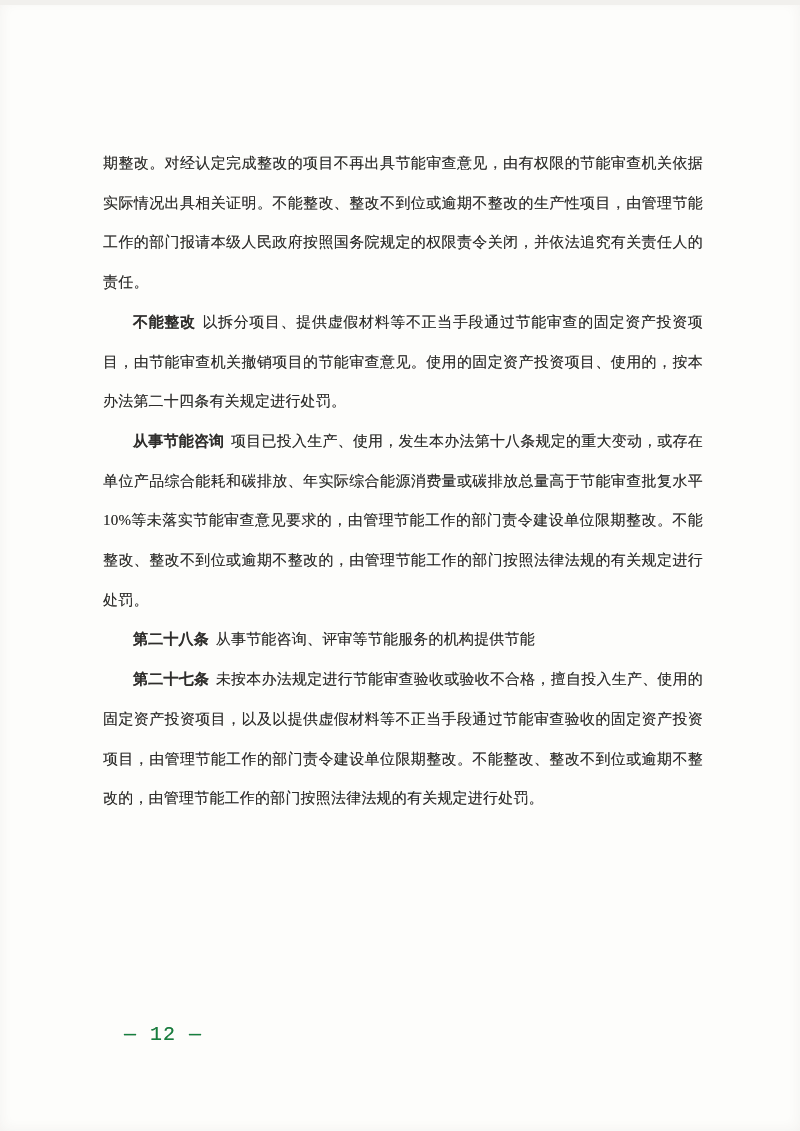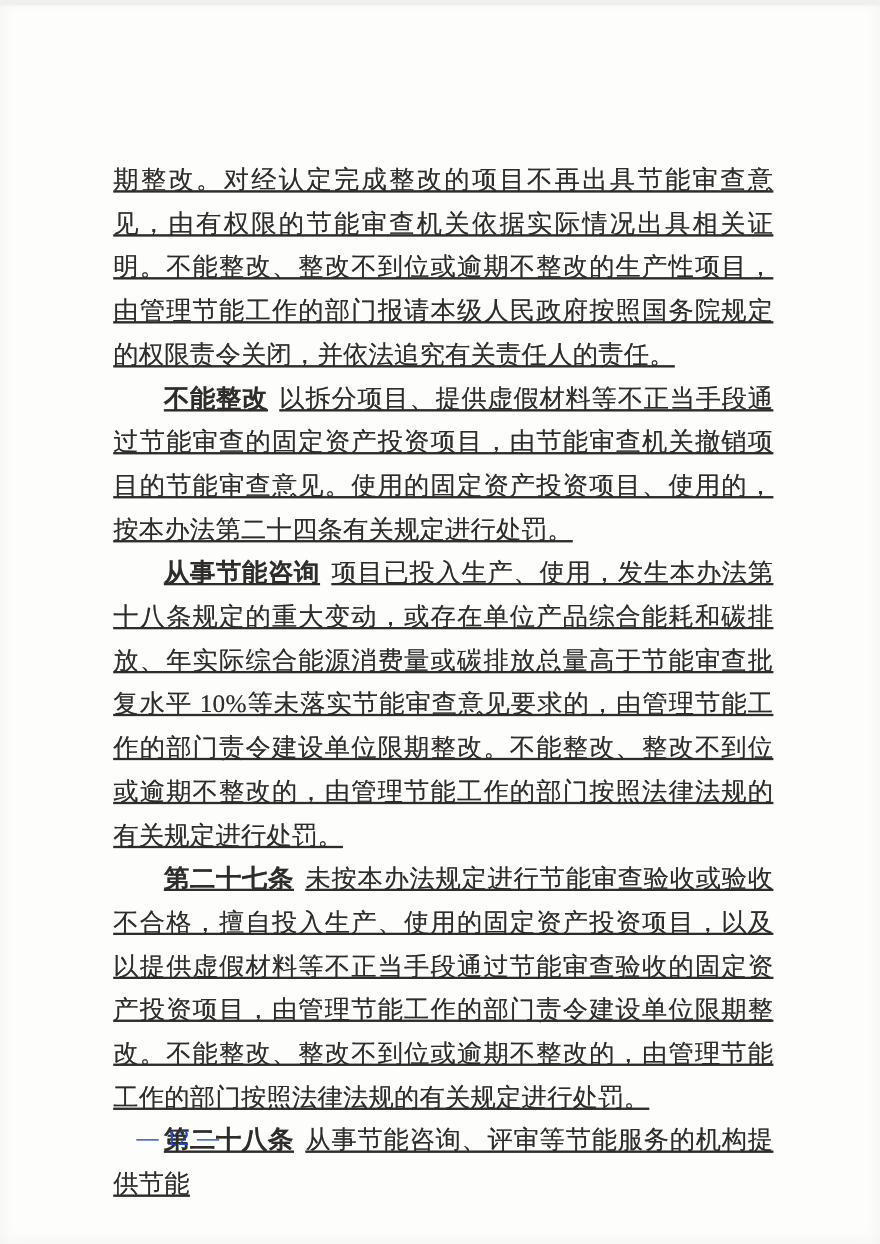--- a/index.html
+++ b/index.html
@@ -23,26 +23,25 @@
     position: absolute;
     left: 0; top: 0;
     width: 100%; height: 5px;
     background: #f1f0ed;
   }
   .text-block {
     position: absolute;
     left: 103px;
     top: 144px;
     width: 600px;
-    font-size: 23px;
+    font-size: 15px;
     line-height: 39.7px;
     text-align: justify;
     letter-spacing: 0.2px;
     text-shadow: 0 0 0.6px rgba(46,45,43,0.55);
-    text-decoration: underline;
   }
   .text-block p {
     margin: 0;
     padding: 0;
     text-indent: 2em;
   }
   .text-block p.continuation {
     text-indent: 0;
   }
   .article-head {
@@ -53,37 +52,38 @@
     margin-right: 0;
     display: none;
   }
   .page-number {
     position: absolute;
     left: 124px;
     top: 1022px;
     font-size: 20px;
     line-height: 26px;
     letter-spacing: 1px;
-    color: #1d4ed8;
+    color: #15803d;
     text-shadow: 0 0 0.6px rgba(46,45,43,0.5);
     white-space: pre;
+    font-family: Liberation Mono, monospace;
   }
 </style>
 </head>
 <body>
 
 <div class="page">
   <div class="scan-edge-top"></div>
 
   <div class="text-block">
     <p class="continuation"><span>期整改。对经认定完成整改的项目不再出具节能审查意见，由有权限的节能审查机关依据实际情况出具相关证明。不能整改、整改不到位或逾期不整改的生产性项目，由管理节能工作的部门报请本级人民政府按照国务院规定的权限责令关闭，并依法追究有关责任人的责任。</span></p>
 
     <p><span class="article-head">不能整改</span><span>以拆分项目、提供虚假材料等不正当手段通过节能审查的固定资产投资项目，由节能审查机关撤销项目的节能审查意见。使用的固定资产投资项目、使用的，按本办法第二十四条有关规定进行处罚。</span></p>
 
     <p><span class="article-head">从事节能咨询</span><span>项目已投入生产、使用，发生本办法第十八条规定的重大变动，或存在单位产品综合能耗和碳排放、年实际综合能源消费量或碳排放总量高于节能审查批复水平 10%等未落实节能审查意见要求的，由管理节能工作的部门责令建设单位限期整改。不能整改、整改不到位或逾期不整改的，由管理节能工作的部门按照法律法规的有关规定进行处罚。</span></p>
 
+    <p><span class="article-head">第二十八条</span><span>从事节能咨询、评审等节能服务的机构提供节能</span></p>
+
     <p><span class="article-head">第二十七条</span><span>未按本办法规定进行节能审查验收或验收不合格，擅自投入生产、使用的固定资产投资项目，以及以提供虚假材料等不正当手段通过节能审查验收的固定资产投资项目，由管理节能工作的部门责令建设单位限期整改。不能整改、整改不到位或逾期不整改的，由管理节能工作的部门按照法律法规的有关规定进行处罚。</span></p>
-
-    <p><span class="article-head">第二十八条</span><span>从事节能咨询、评审等节能服务的机构提供节能</span></p>
   </div>
 
   <div class="page-number">— 12 —</div>
 </div>
 
 </body></html>

